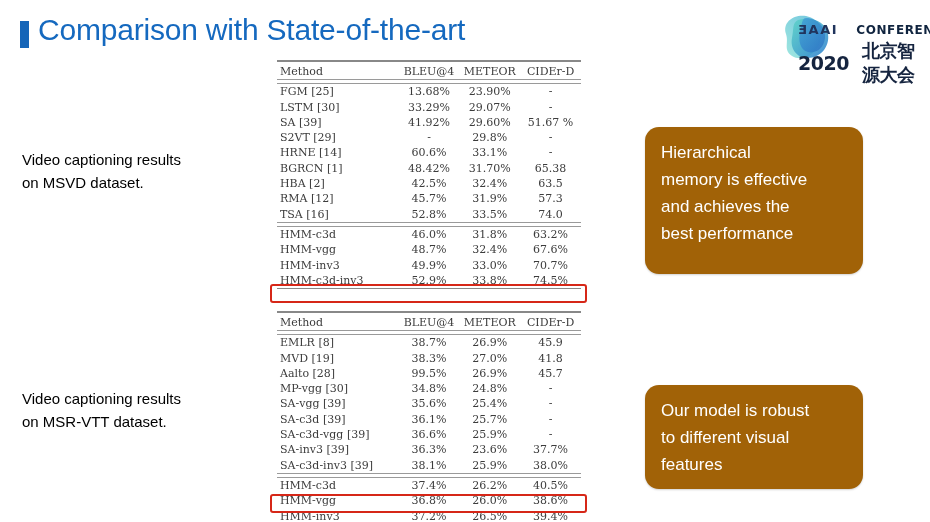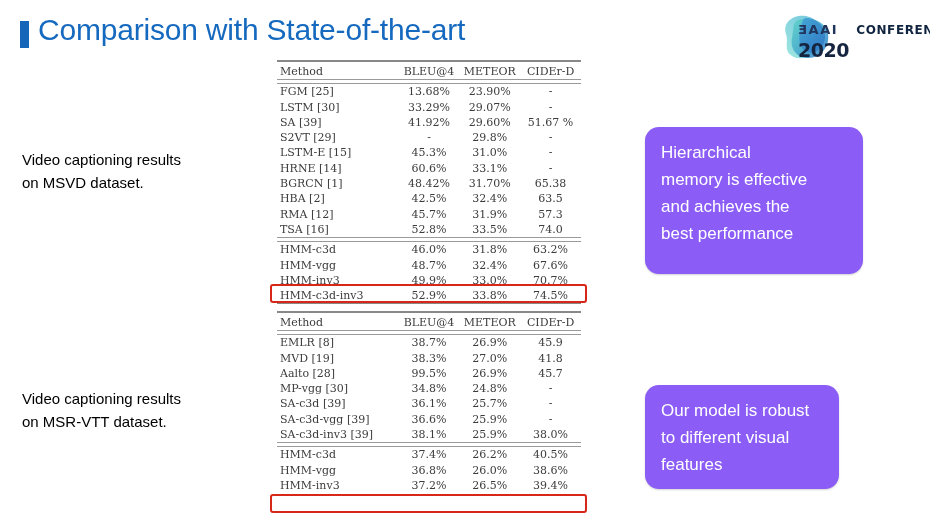--- a/index.html
+++ b/index.html
@@ -109,33 +109,33 @@
     color: #000000;
     font-family: "Liberation Sans", sans-serif;
     white-space: pre-line;
   }
   #caption-msvd  { left: 22px; top: 148px; width: 230px; }
   #caption-msrvtt{ left: 22px; top: 387px; width: 240px; }
 
   
   .callout {
     position: absolute;
-    background: #8b5cf6;
+    background: #a16207;
     border-radius: 14px;
     color: #ffffff;
     font-size: 17px;
     line-height: 27px;
     padding: 12px 16px 14px 16px;
     box-sizing: border-box;
     font-family: "Liberation Sans", sans-serif;
     white-space: pre-line;
     box-shadow: 0 1px 2px rgba(0,0,0,0.18);
   }
   #callout-hierarchical { left: 645px; top: 127px; width: 218px; height: 147px; }
-  #callout-robust       { left: 645px; top: 385px; width: 194px; height: 104px; }
+  #callout-robust       { left: 645px; top: 385px; width: 218px; height: 104px; }
 
   
   .paper-table-wrap {
     position: absolute;
     font-family: "DejaVu Serif", "Liberation Serif", serif;
   }
   #table-msvd   { left: 277px; top: 60px;  width: 304px; }
   #table-msrvtt { left: 277px; top: 311px; width: 304px; }
 
   table.paper-table {
@@ -199,20 +199,21 @@
     <path d="M18 6 C32 2 46 8 48 20 C50 33 40 44 28 44 C16 44 10 34 12 24 C14 14 12 9 18 6 Z" fill="url(#g1)" opacity="0.9"></path>
     <path d="M26 4 C38 4 46 14 45 24 C44 34 36 40 28 38 C20 36 18 26 20 18 C22 10 22 4 26 4 Z" fill="url(#g3)" opacity="0.75"></path>
   </svg>
   <div id="logo-text-block">
     <div class="logo-line1">
       <span id="logo-baai">ƎAAI</span>
       <span id="logo-conference">CONFERENCE</span>
     </div>
     <div class="logo-line2">
       <span id="logo-year">2020</span>
+      <span id="logo-cn">北京智源大会</span>
     </div>
   </div>
 </div>
 
 <div class="side-caption" id="caption-msvd">Video captioning results
 on MSVD dataset.</div>
 <div class="side-caption" id="caption-msrvtt">Video captioning results
 on MSR-VTT dataset.</div>
 
 <div class="callout" id="callout-hierarchical">Hierarchical
@@ -256,26 +257,20 @@
           <td class="col-num">29.60%</td>
           <td class="col-num">51.67 %</td>
         </tr>
         <tr>
           <td class="col-method">S2VT [29]</td>
           <td class="col-num">-</td>
           <td class="col-num">29.8%</td>
           <td class="col-num">-</td>
         </tr>
         <tr>
-          <td class="col-method">LSTM-E [15]</td>
-          <td class="col-num">45.3%</td>
-          <td class="col-num">31.0%</td>
-          <td class="col-num">-</td>
-        </tr>
-        <tr>
           <td class="col-method">HRNE [14]</td>
           <td class="col-num">60.6%</td>
           <td class="col-num">33.1%</td>
           <td class="col-num">-</td>
         </tr>
         <tr>
           <td class="col-method">BGRCN [1]</td>
           <td class="col-num">48.42%</td>
           <td class="col-num">31.70%</td>
           <td class="col-num">65.38</td>
@@ -365,30 +360,42 @@
           <td class="col-num">26.9%</td>
           <td class="col-num">45.7</td>
         </tr>
         <tr>
           <td class="col-method">MP-vgg [30]</td>
           <td class="col-num">34.8%</td>
           <td class="col-num">24.8%</td>
           <td class="col-num">-</td>
         </tr>
         <tr>
+          <td class="col-method">SA-vgg [39]</td>
+          <td class="col-num">35.6%</td>
+          <td class="col-num">25.4%</td>
+          <td class="col-num">-</td>
+        </tr>
+        <tr>
           <td class="col-method">SA-c3d [39]</td>
           <td class="col-num">36.1%</td>
           <td class="col-num">25.7%</td>
           <td class="col-num">-</td>
         </tr>
         <tr>
           <td class="col-method">SA-c3d-vgg [39]</td>
           <td class="col-num">36.6%</td>
           <td class="col-num">25.9%</td>
           <td class="col-num">-</td>
+        </tr>
+        <tr>
+          <td class="col-method">SA-inv3 [39]</td>
+          <td class="col-num">36.3%</td>
+          <td class="col-num">23.6%</td>
+          <td class="col-num">37.7%</td>
         </tr>
         <tr>
           <td class="col-method">SA-c3d-inv3 [39]</td>
           <td class="col-num">38.1%</td>
           <td class="col-num">25.9%</td>
           <td class="col-num">38.0%</td>
         </tr>
         <tr class="rule-mid">
           <td colspan="4"></td>
         </tr>

